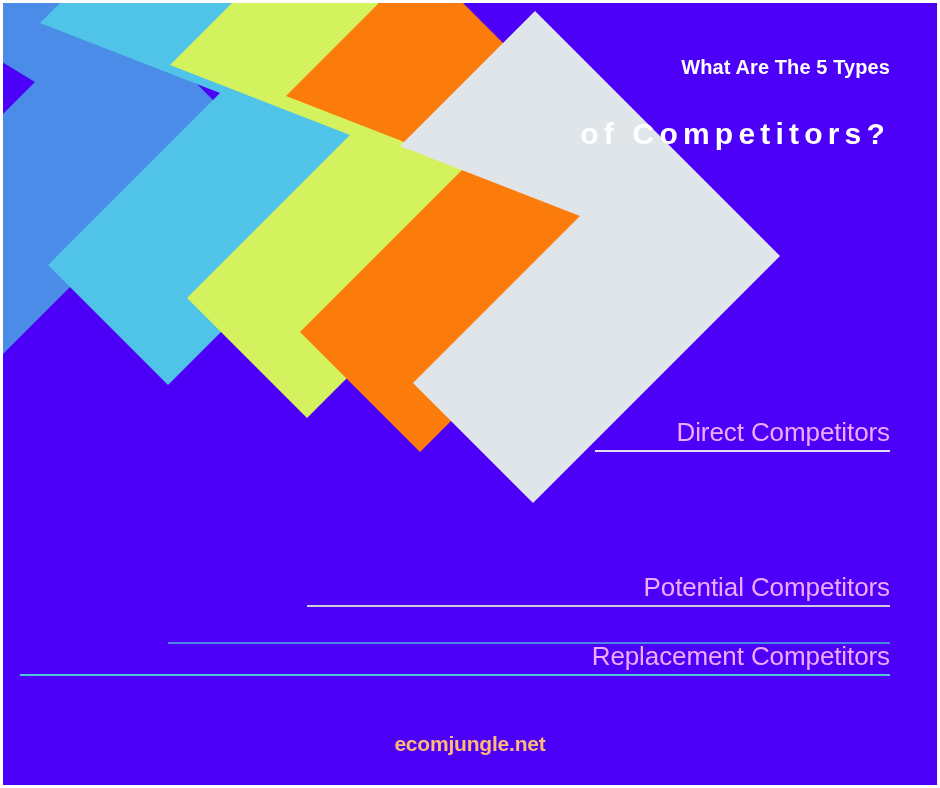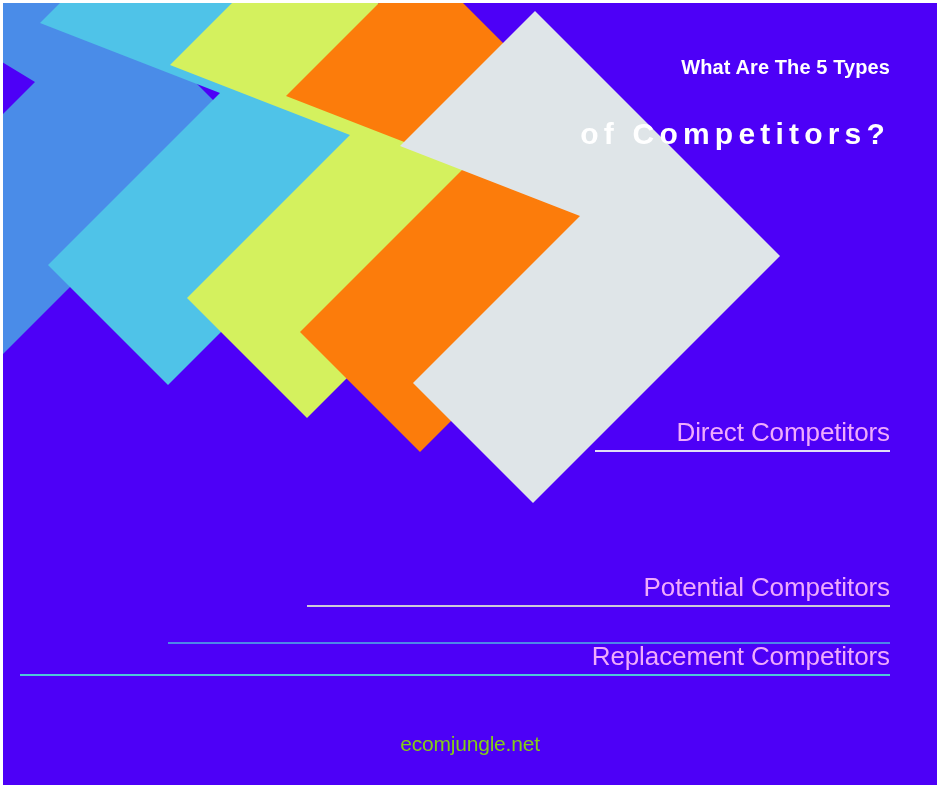--- a/index.html
+++ b/index.html
@@ -94,23 +94,23 @@
   }
   #footer {
     position: absolute;
     left: 0;
     right: 0;
     top: 732px;
     text-align: center;
     z-index: 30;
   }
   #footer .brand {
-    color: #84cc16;
+    color: #fdba74;
     font-size: 21px;
-    font-weight: normal;
+    font-weight: bold;
     letter-spacing: -0.2px;
   }
 </style>
 </head>
 <body>
 
 <div id="canvas">
 
   <div id="bg"></div>
 

